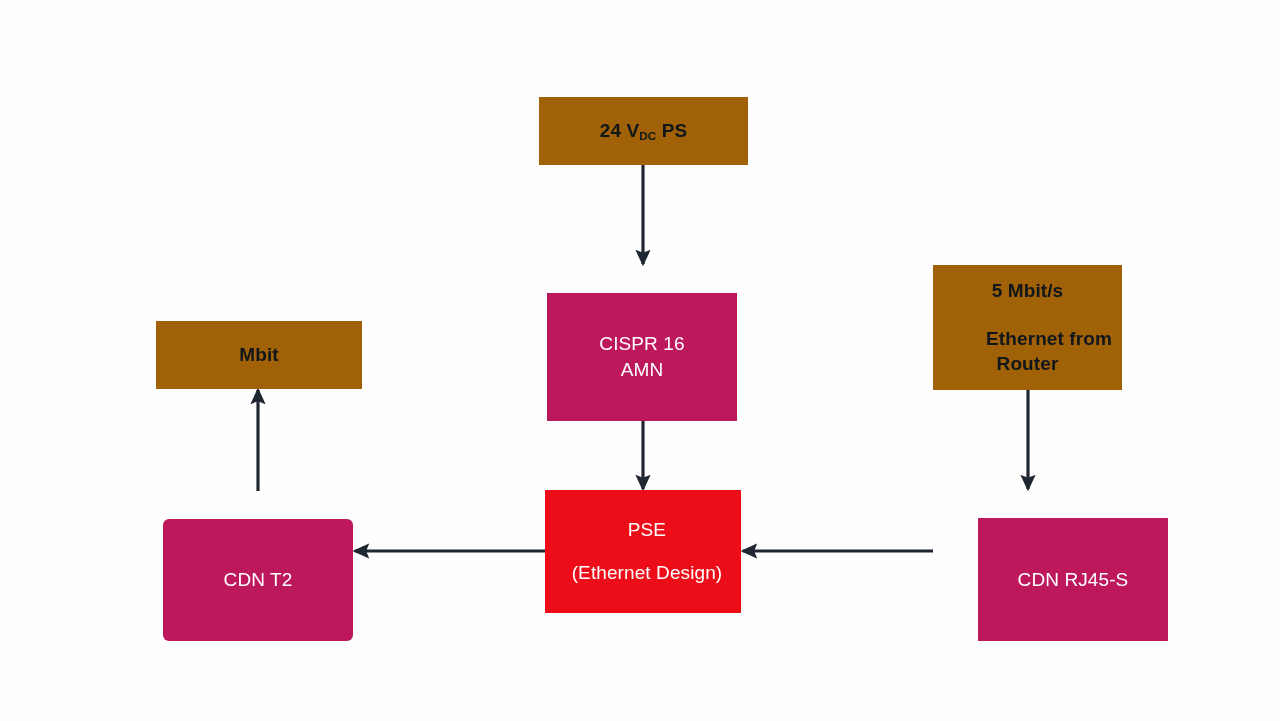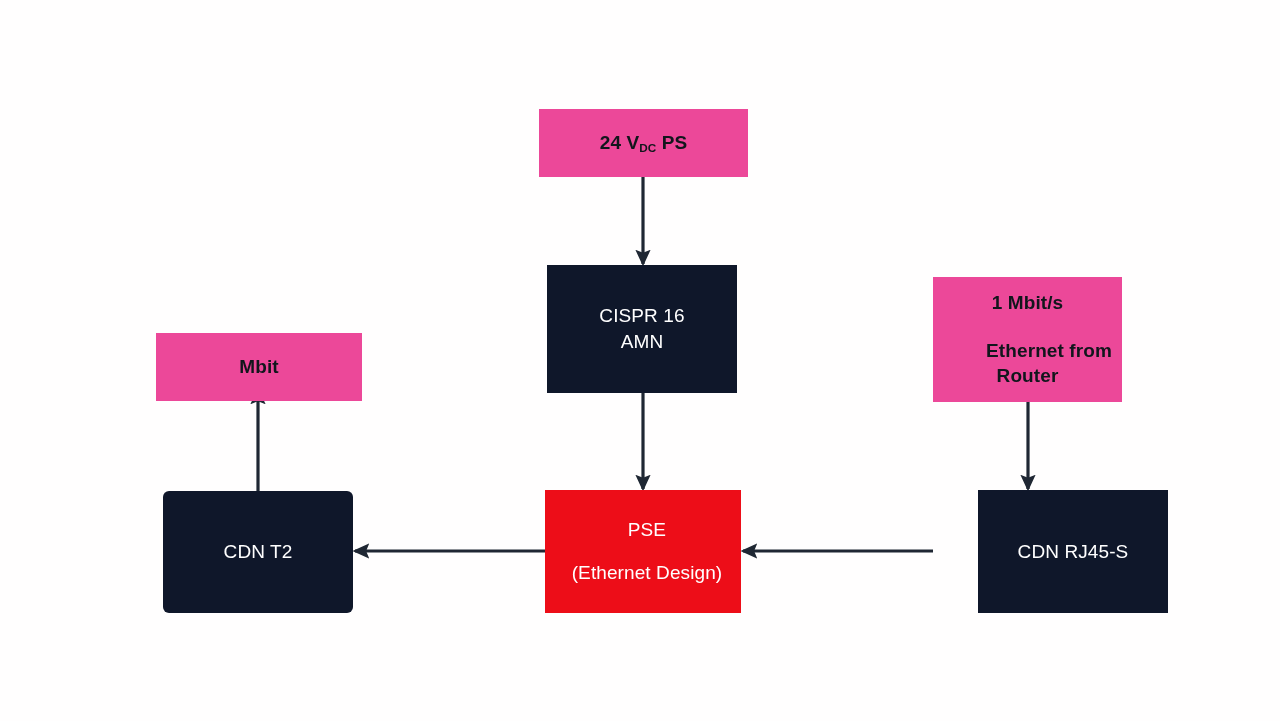--- a/index.html
+++ b/index.html
@@ -27,27 +27,27 @@
     justify-content: center;
     text-align: center;
     line-height: 1.15;
   }
   .node .node-line {
     display: block;
     width: 100%;
     white-space: nowrap;
   }
   .fill-blue {
-    background: #ec4899;
+    background: #a16207;
     color: #11161c;
-    margin-top: 12px;
   }
   .fill-green {
-    background: #0f172a;
+    background: #be185d;
     color: #ffffff;
+    margin-top: 28px;
   }
   .fill-red {
     background: #ed0d18;
     color: #ffffff;
   }
   .label-strong {
     font-weight: 700;
     font-size: 19px;
     letter-spacing: 0.1px;
   }
@@ -131,21 +131,21 @@
 
   <div class="node fill-blue" id="node-spoe">
     <span class="node-line label-strong">Mbit</span>
   </div>
 
   <div class="node fill-green" id="node-cdnt2">
     <span class="node-line label-plain">CDN T2</span>
   </div>
 
   <div class="node fill-blue" id="node-ethernet">
-    <span class="node-line label-strong">1 Mbit/s</span>
+    <span class="node-line label-strong">5 Mbit/s</span>
     <span class="node-line label-strong gap-top-med">Ethernet from</span>
     <span class="node-line label-strong gap-top-small">Router</span>
   </div>
 
   <div class="node fill-green" id="node-cdnrj45">
     <span class="node-line label-plain">CDN RJ45-S</span>
   </div>
 
 </div>
 

